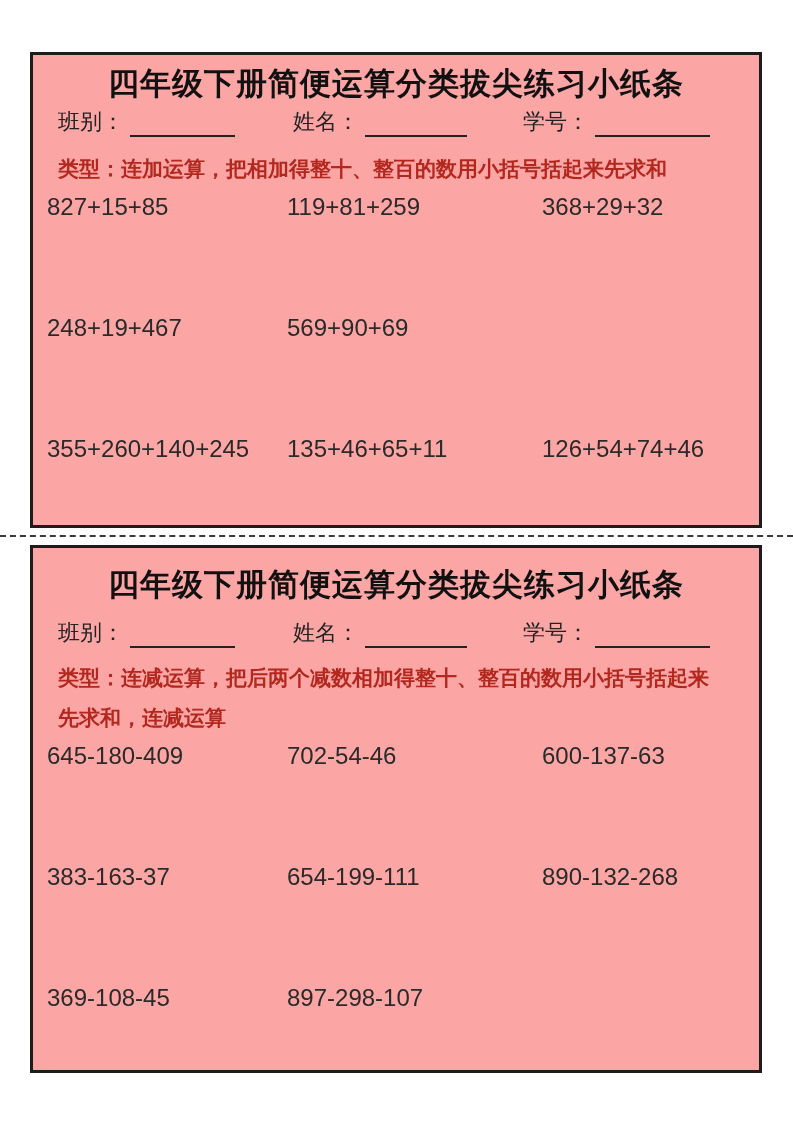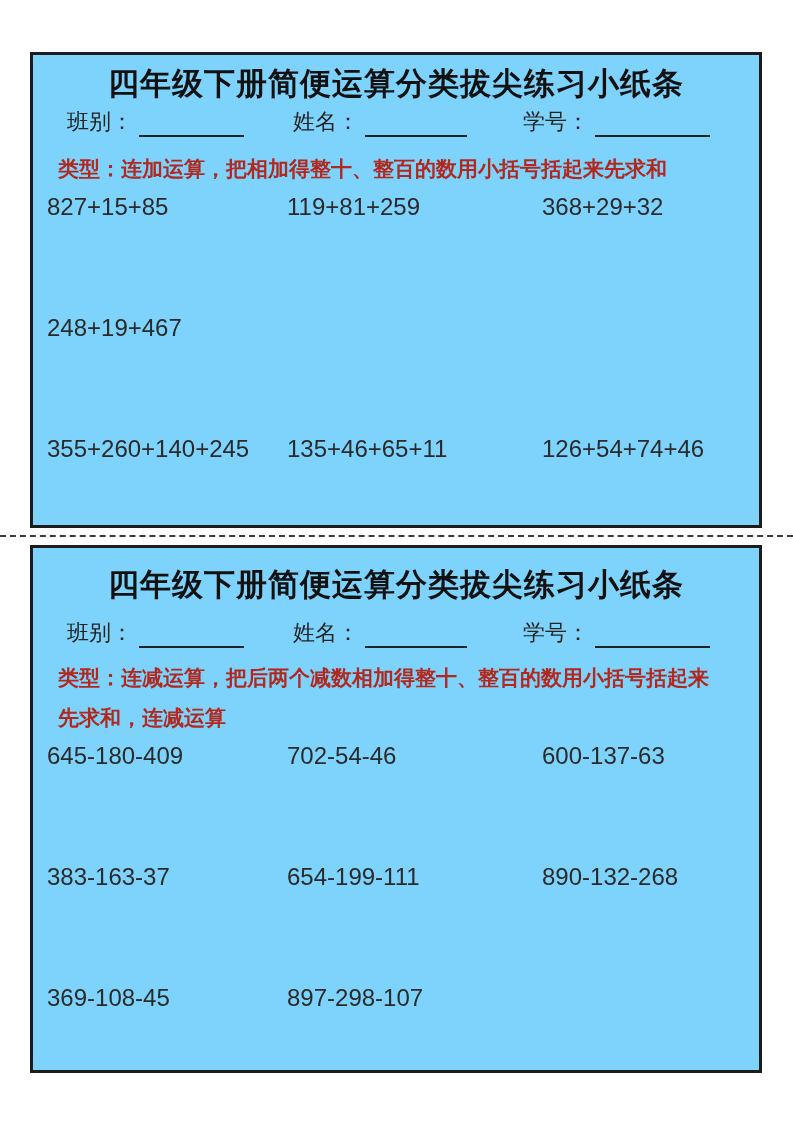--- a/index.html
+++ b/index.html
@@ -1,37 +1,37 @@
 <!DOCTYPE html>
 <html><head>
 <meta charset="utf-8">
 <style>
   html,body{margin:0;padding:0;background:#ffffff;}
   .page{
     position:relative;width:793px;height:1122px;background:#ffffff;
     font-family:"Liberation Sans",sans-serif;color:#1e1e1e;overflow:hidden;
   }
   .slip{
-    position:absolute;left:30px;width:732px;background:#7dd3fc;
+    position:absolute;left:30px;width:732px;background:#fca5a5;
     border:3px solid #1c1c1c;box-sizing:border-box;
   }
   .slip-1{top:52px;height:476px;}
   .slip-2{top:545px;height:528px;}
   .slip-title{
     position:absolute;left:0;right:0;text-align:center;
     font-size:31px;font-weight:700;letter-spacing:1px;color:#111;
     white-space:nowrap;
   }
   .slip-1 .slip-title{top:8px;}
   .slip-2 .slip-title{top:16px;}
   .fields{position:absolute;left:0;right:0;height:34px;}
   .slip-1 .fields{top:52px;}
   .slip-2 .fields{top:70px;}
   .field{position:absolute;font-size:22px;color:#222;white-space:nowrap;}
-  .field-1{left:25px;margin-left:9px;}
+  .field-1{left:25px;}
   .field-2{left:260px;}
   .field-3{left:490px;}
   .blank{
     display:inline-block;vertical-align:bottom;height:26px;
     border-bottom:2px solid #222;margin-left:6px;
   }
   .blank-1{width:105px;}
   .blank-2{width:102px;}
   .blank-3{width:115px;}
   .type-note{
@@ -70,20 +70,21 @@
     </div>
     <div class="type-note">类型：连加运算，把相加得整十、整百的数用小括号括起来先求和</div>
     <div class="problems">
       <div class="problem-row">
         <div class="problem-cell">827+15+85</div>
         <div class="problem-cell">119+81+259</div>
         <div class="problem-cell">368+29+32</div>
       </div>
       <div class="problem-row">
         <div class="problem-cell">248+19+467</div>
+        <div class="problem-cell">569+90+69</div>
       </div>
       <div class="problem-row">
         <div class="problem-cell">355+260+140+245</div>
         <div class="problem-cell">135+46+65+11</div>
         <div class="problem-cell">126+54+74+46</div>
       </div>
     </div>
   </div>
 
   <div class="cut-line"></div>

